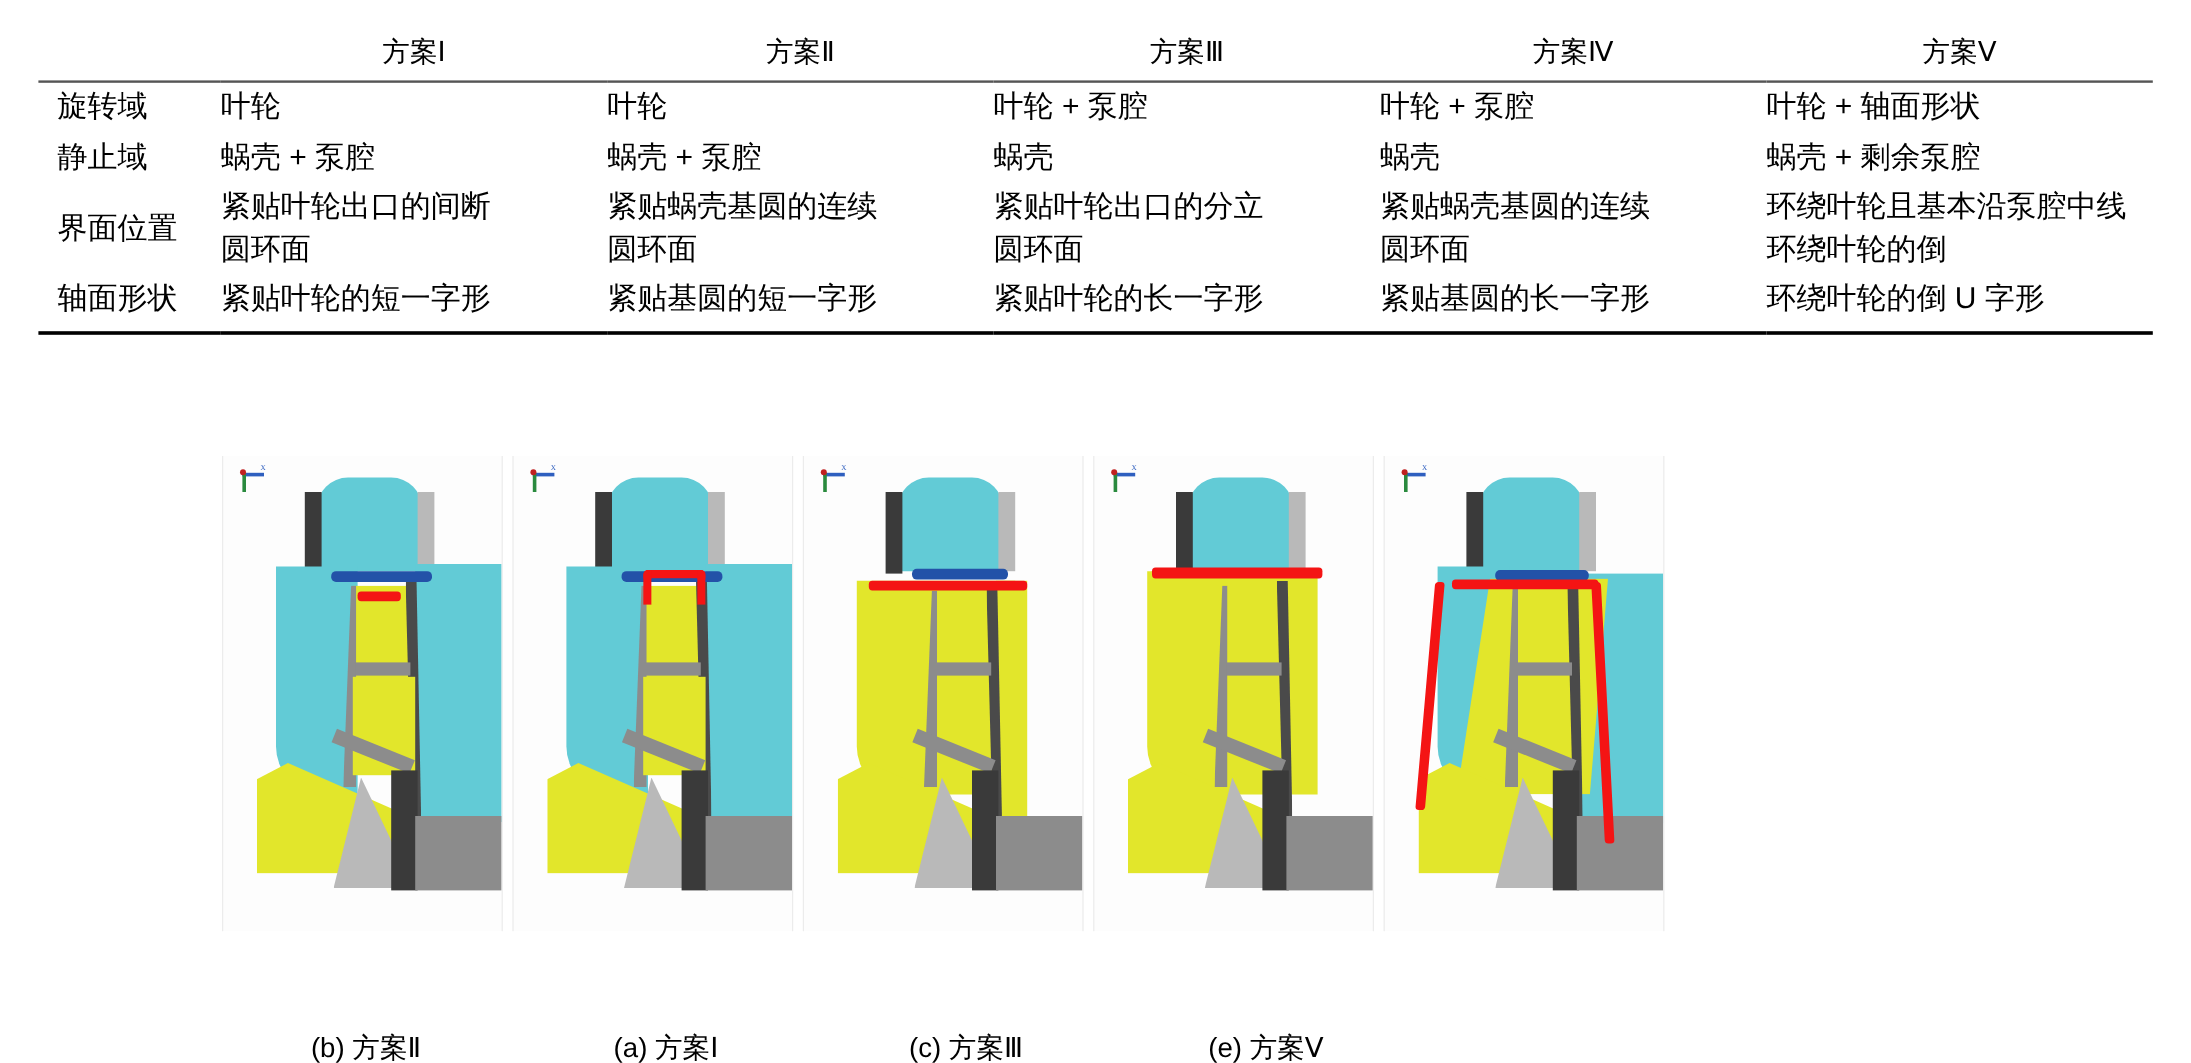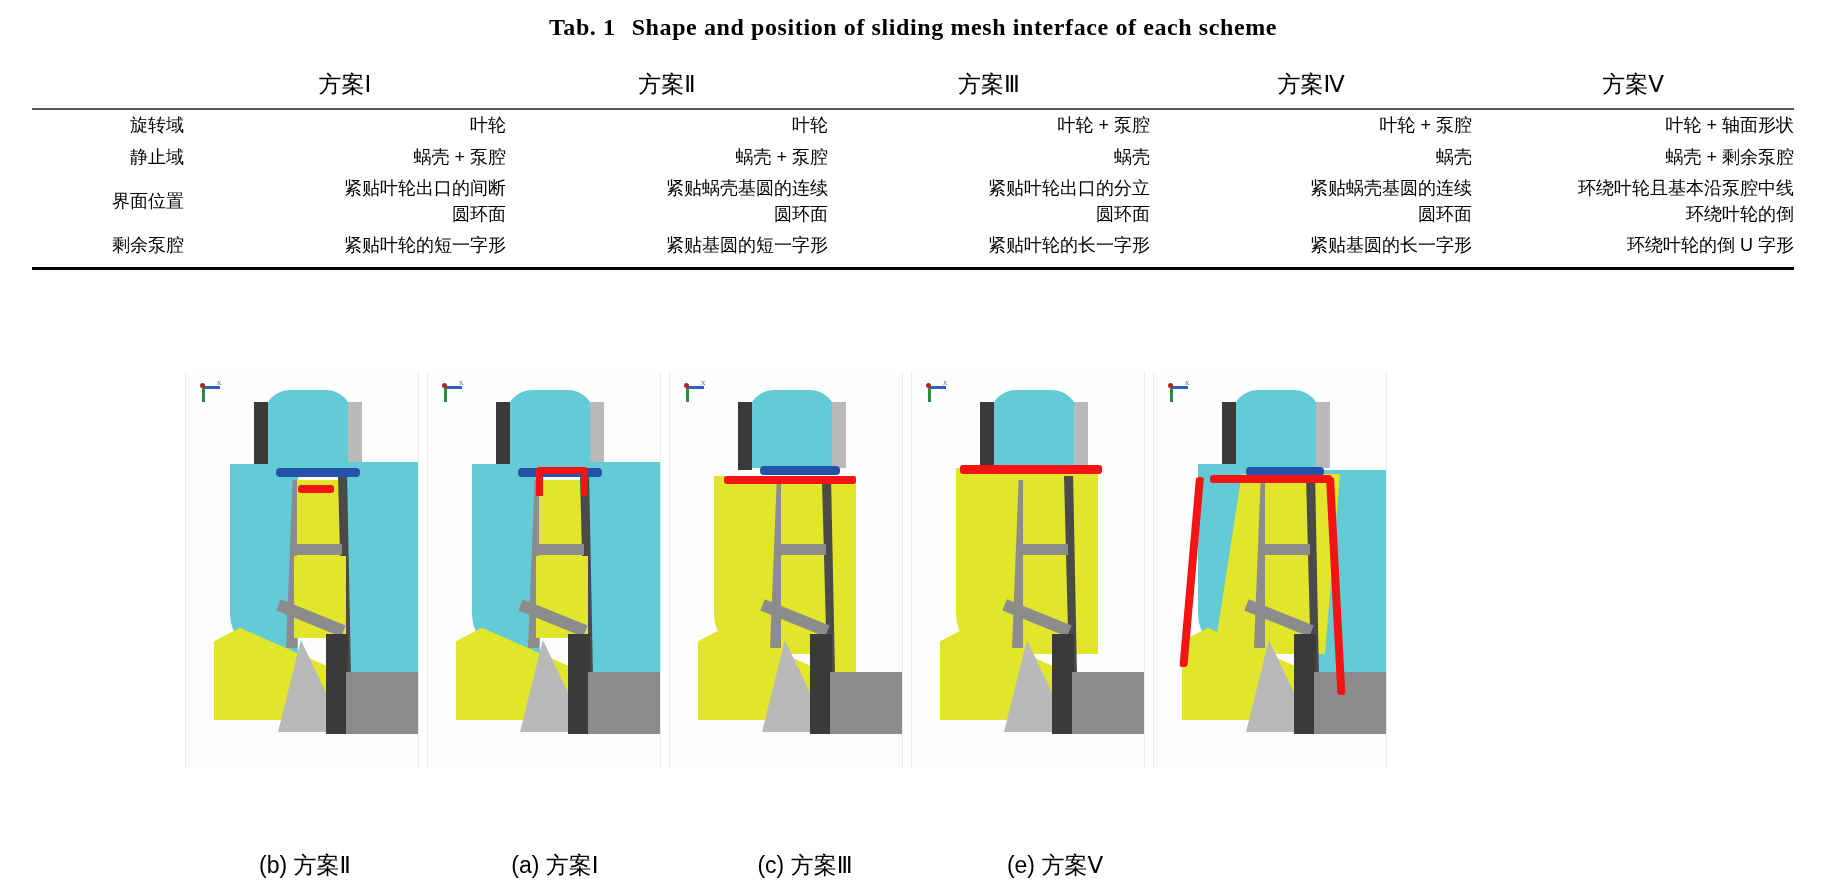--- a/index.html
+++ b/index.html
@@ -59,23 +59,22 @@
     padding: 6px 0 8px 0;
     font-size: 23px;
   }
   table.tbl thead th.lbl { text-align: left; }
   table.tbl thead tr.head-row th {
     border-bottom: 2px solid #555;
   }
   table.tbl tbody td {
     padding: 3px 0;
     vertical-align: middle;
-    font-size: 18px;
+    font-size: 25px;
     line-height: 1.42;
-    text-align: right;
   }
   table.tbl tbody td.lbl {
     padding-left: 16px;
     white-space: nowrap;
   }
   table.tbl tbody tr.last-row td {
     border-bottom: 3px solid #000;
     padding-bottom: 8px;
   }
   .col-lbl  { width: 152px; }
@@ -173,23 +172,20 @@
     text-align: center;
     font-size: 23px;
     font-family: "Liberation Sans", "DejaVu Sans", sans-serif;
   }
 </style>
 </head>
 <body>
 
 <div class="page">
 
-  <div class="title-en">
-    <span class="tabnum">Tab. 1</span><span>Shape and position of sliding mesh interface of each scheme</span>
-  </div>
 
   <div class="table-wrap">
     <table class="tbl">
       <colgroup>
         <col class="col-lbl">
         <col class="col-data">
           <col class="col-data">
           <col class="col-data">
           <col class="col-data">
           <col class="col-data">
@@ -258,21 +254,21 @@
           <td class="cell-lines">
             <span>紧贴蜗壳基圆的连续</span>
             <span>圆环面</span>
           </td>
           <td class="cell-lines">
             <span>环绕叶轮且基本沿泵腔中线</span>
             <span>环绕叶轮的倒</span>
           </td>
         </tr>
         <tr class="last-row">
-          <td class="lbl">剩余泵腔</td>
+          <td class="lbl">轴面形状</td>
           <td class="cell-lines">
               <span>紧贴叶轮的短一字形</span>
             </td>
           <td class="cell-lines">
               <span>紧贴基圆的短一字形</span>
             </td>
           <td class="cell-lines">
               <span>紧贴叶轮的长一字形</span>
             </td>
           <td class="cell-lines">

